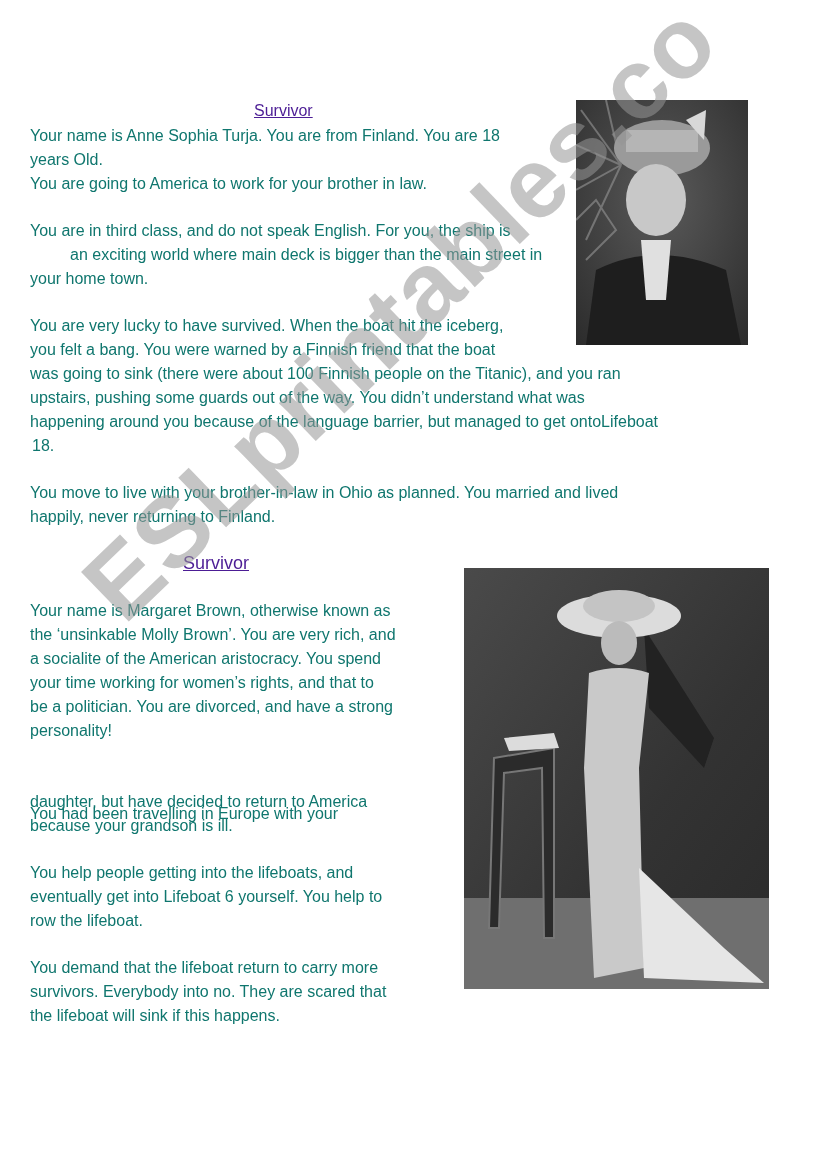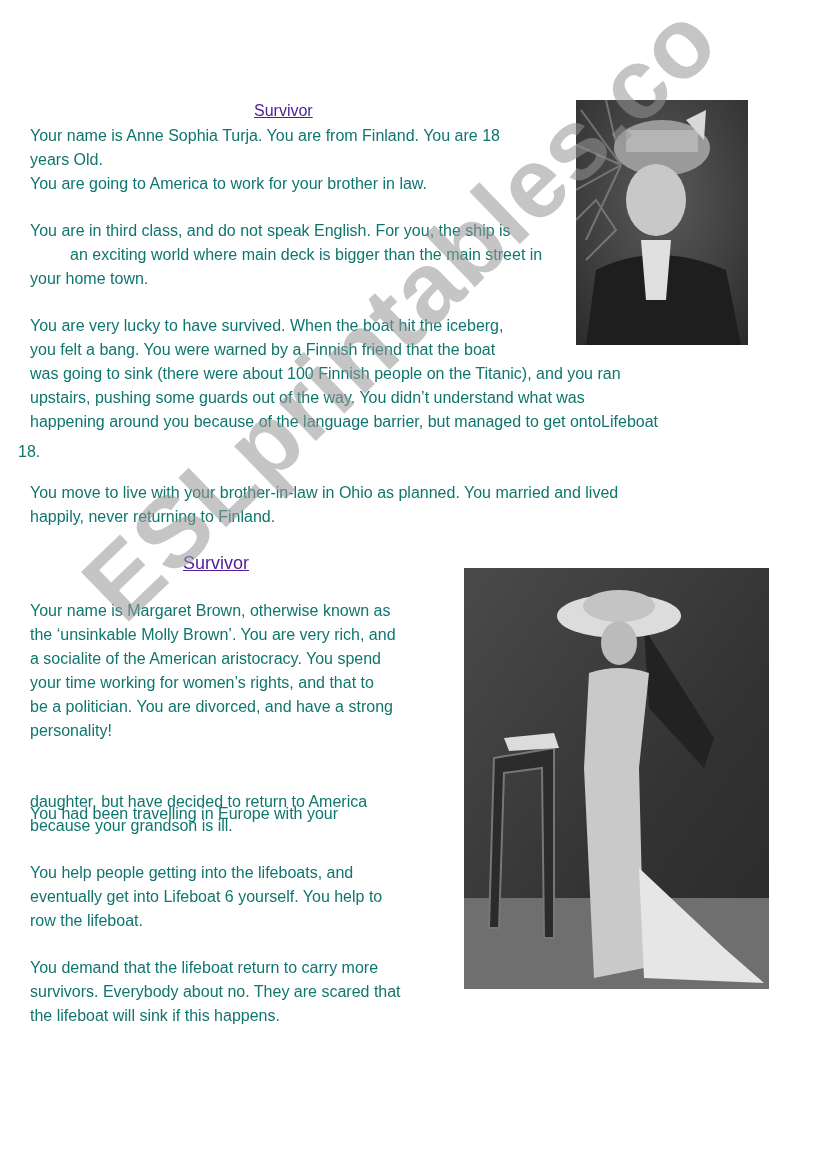--- a/index.html
+++ b/index.html
@@ -29,21 +29,21 @@
   <div class="txt" style="left:30px; top:148px;">years Old.</div>
   <div class="txt" style="left:30px; top:172px;">You are going to America to work for your brother in law.</div>
   <div class="txt" style="left:30px; top:219px;">You are in third class, and do not speak English. For you, the ship is</div>
   <div class="txt" style="left:30px; top:243px;margin-left:40px;">an exciting world where main deck is bigger than the main street in</div>
   <div class="txt" style="left:30px; top:267px;">your home town.</div>
   <div class="txt" style="left:30px; top:314px;">You are very lucky to have survived. When the boat hit the iceberg,</div>
   <div class="txt" style="left:30px; top:338px;">you felt a bang. You were warned by a Finnish friend that the boat</div>
   <div class="txt" style="left:30px; top:362px;">was going to sink (there were about 100 Finnish people on the Titanic), and you ran</div>
   <div class="txt" style="left:30px; top:386px;">upstairs, pushing some guards out of the way. You didn’t understand what was</div>
   <div class="txt" style="left:30px; top:410px;">happening around you because of the language barrier, but managed to get ontoLifeboat</div>
-  <div class="txt" style="left:18px; top:434px;margin-top:6px;">18.</div>
+  <div class="txt" style="left:32px; top:434px;">18.</div>
   <div class="txt" style="left:30px; top:481px;">You move to live with your brother-in-law in Ohio as planned. You married and lived</div>
   <div class="txt" style="left:30px; top:505px;">happily, never returning to Finland.</div>
 </div>
 
 <div class="photo" style="left:576px; top:100px; width:172px; height:245px;">
   <svg viewBox="0 0 172 245" preserveAspectRatio="none">
     <defs>
       <radialGradient id="bg1" cx="0.5" cy="0.4" r="0.8">
         <stop offset="0" stop-color="#5a5a5a"></stop>
           <stop offset="1" stop-color="#2a2a2a"></stop>
@@ -76,21 +76,21 @@
   <div class="txt" style="left:30px; top:671px;">your time working for women’s rights, and that to</div>
   <div class="txt" style="left:30px; top:695px;">be a politician. You are divorced, and have a strong</div>
   <div class="txt" style="left:30px; top:719px;">personality!</div>
   <div class="txt" style="left:30px; top:802px;">You had been travelling in Europe with your</div>
   <div class="txt" style="left:30px; top:790px;">daughter, but have decided to return to America</div>
   <div class="txt" style="left:30px; top:814px;">because your grandson is ill.</div>
   <div class="txt" style="left:30px; top:861px;">You help people getting into the lifeboats, and</div>
   <div class="txt" style="left:30px; top:885px;">eventually get into Lifeboat 6 yourself. You help to</div>
   <div class="txt" style="left:30px; top:909px;">row the lifeboat.</div>
   <div class="txt" style="left:30px; top:956px;">You demand that the lifeboat return to carry more</div>
-  <div class="txt" style="left:30px; top:980px;">survivors. Everybody about no. They are scared that</div>
+  <div class="txt" style="left:30px; top:980px;">survivors. Everybody into no. They are scared that</div>
   <div class="txt" style="left:30px; top:1004px;">the lifeboat will sink if this happens.</div>
 </div>
 
 <div class="photo" style="left:464px; top:568px; width:305px; height:421px;">
   <svg viewBox="0 0 305 421" preserveAspectRatio="none">
     <defs>
       <linearGradient id="bg2" x1="0" y1="0" x2="1" y2="1">
         <stop offset="0" stop-color="#4a4a4a"></stop>
           <stop offset="0.6" stop-color="#333"></stop>
           <stop offset="1" stop-color="#2a2a2a"></stop>

